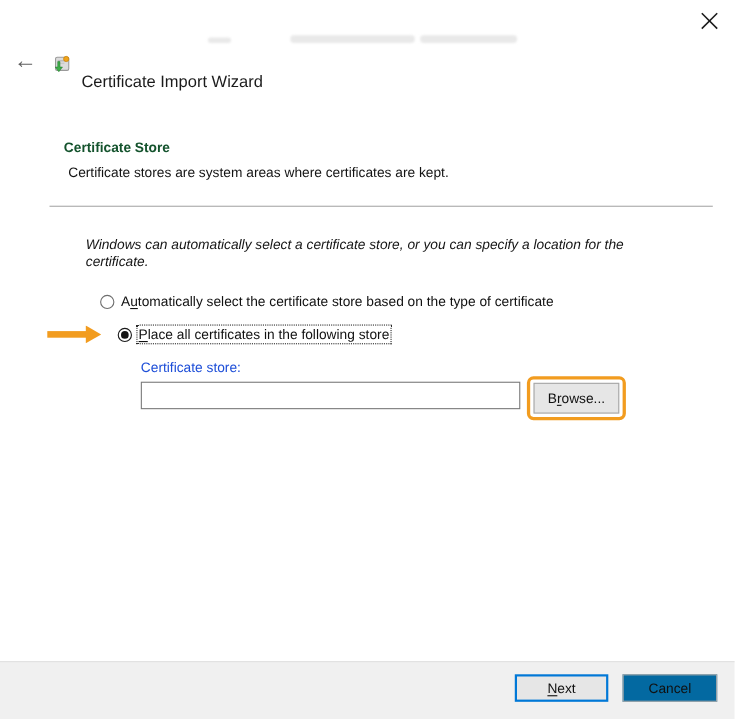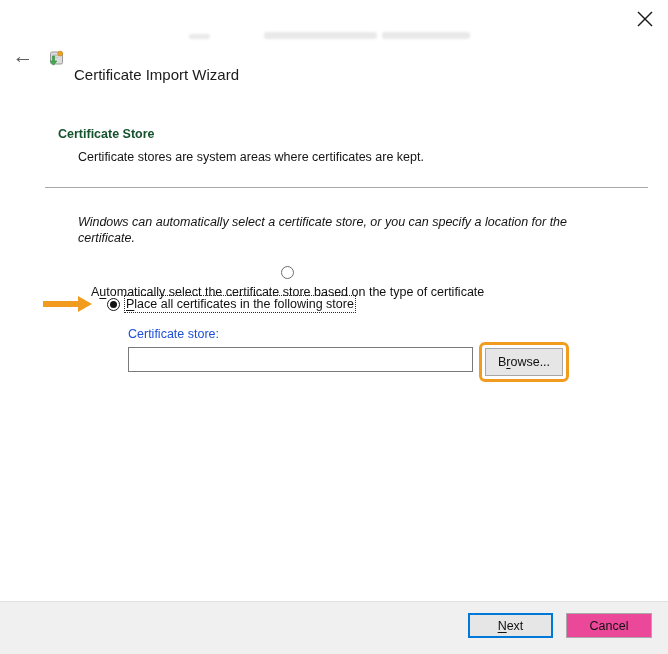--- a/index.html
+++ b/index.html
@@ -20,47 +20,47 @@
   .close-x{left:636px;top:10px;width:18px;height:18px;cursor:pointer;background:none;border:none;}
   .close-x svg{display:block;}
   .blur-bar{background:#e9e9e9;border-radius:3px;filter:blur(1px);}
   .back-arrow{left:10px;top:44px;width:26px;height:24px;font-size:21px;line-height:24px;
     color:#5f5f5f;background:none;border:none;cursor:pointer;text-align:center;}
   .wizard-icon{left:47px;top:49px;width:18px;height:18px;}
   .wizard-title{left:74px;top:66px;font-size:15px;color:#1b1b1b;white-space:nowrap;}
 
   
   .page-heading{left:58px;top:127px;font-weight:bold;font-size:12.5px;color:#14532d;}
-  .page-subheading{left:78px;top:150px;font-size:12.5px;color:#141414;text-align:right;}
+  .page-subheading{left:62px;top:150px;font-size:12.5px;color:#141414;text-align:right;}
   .divider{left:45px;top:187px;width:603px;height:1px;background:#a9a9a9;}
   .description{left:78px;top:215px;width:494px;line-height:15.5px;color:#141414;font-style:italic;}
 
   .radio-row{display:flex;align-items:center;gap:6px;height:16px;cursor:default;}
-  .radio-row-1{left:91px;top:266px;flex-direction:column;}
+  .radio-row-1{left:91px;top:266px;}
   .radio-row-2{left:107px;top:295px;align-items:flex-end;}
   .radio-circle{width:13px;height:13px;border:1px solid #6e6e6e;border-radius:50%;
     background:#fff;flex:0 0 auto;display:flex;align-items:center;justify-content:center;}
   .radio-circle.selected{border-color:#1a1a1a;}
   .radio-dot{width:7px;height:7px;border-radius:50%;background:#141414;}
   .radio-label{white-space:nowrap;color:#111;}
   .focus-rect{outline:1px dotted #2b2b2b;outline-offset:1px;}
   .u{text-decoration:underline;text-underline-offset:2px;}
 
   .annotation-arrow{left:41px;top:296px;width:52px;height:16px;pointer-events:none;}
 
   .store-label{left:128px;top:327px;color:#1d4ed8;}
   .store-input{left:128px;top:347px;width:345px;height:25px;border:1px solid #7a7a7a;
     background:#fff;font-family:inherit;font-size:12.5px;padding:0 4px;border-radius:0;}
 
   .browse-ring{left:479px;top:342px;border:3px solid var(--annotation-orange);
     border-radius:6px;padding:3px;background:transparent;}
   .btn{
     display:inline-flex;align-items:center;justify-content:center;
     font-family:inherit;font-size:12.5px;color:#111;
-    background:#ec4899;border:1px solid #a7a7a7;cursor:pointer;border-radius:0;
+    background:#0369a1;border:1px solid #a7a7a7;cursor:pointer;border-radius:0;
   }
   .browse-btn{width:78px;height:28px;background:#e6e6e6;}
 
   
   .footer{left:0;top:601px;width:668px;height:53px;background:var(--footer-bg);
     border-top:1px solid #e0e0e0;}
   .next-btn{left:468px;top:613px;width:85px;height:25px;border:2px solid var(--accent-blue);
     background:#e6e6e6;}
   .cancel-btn{left:566px;top:613px;width:86px;height:25px;border:1px solid #a9a9a9;}
 </style>

